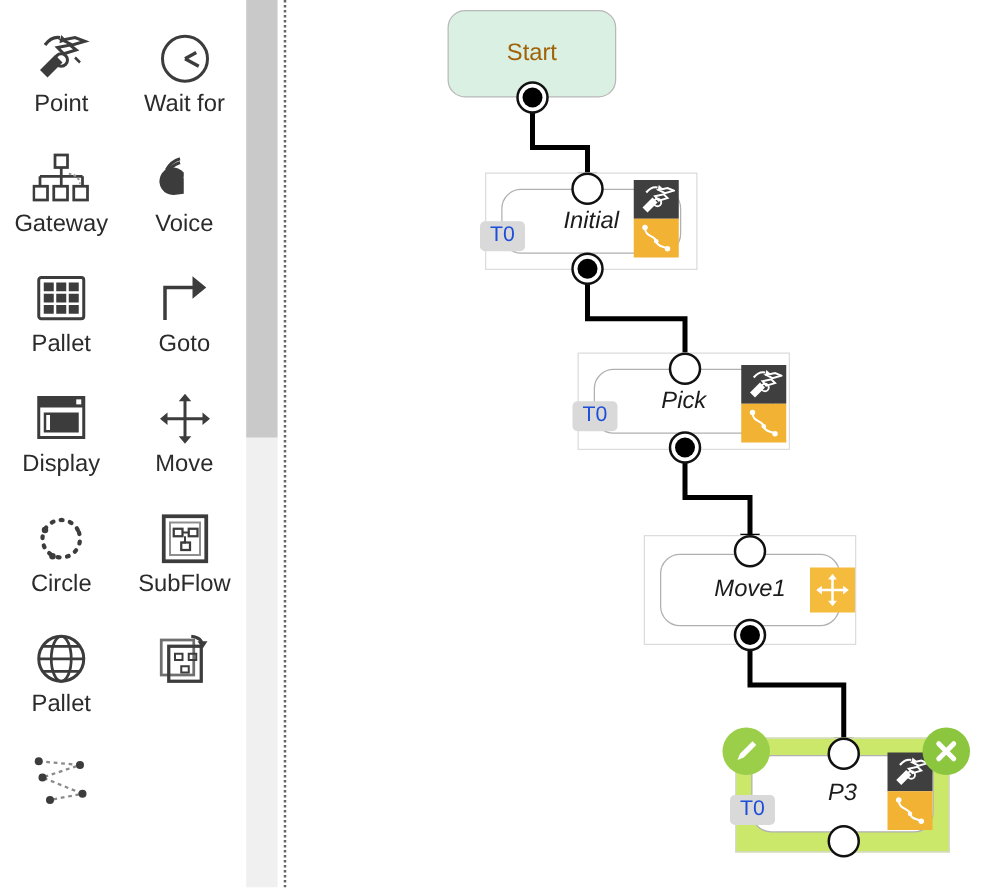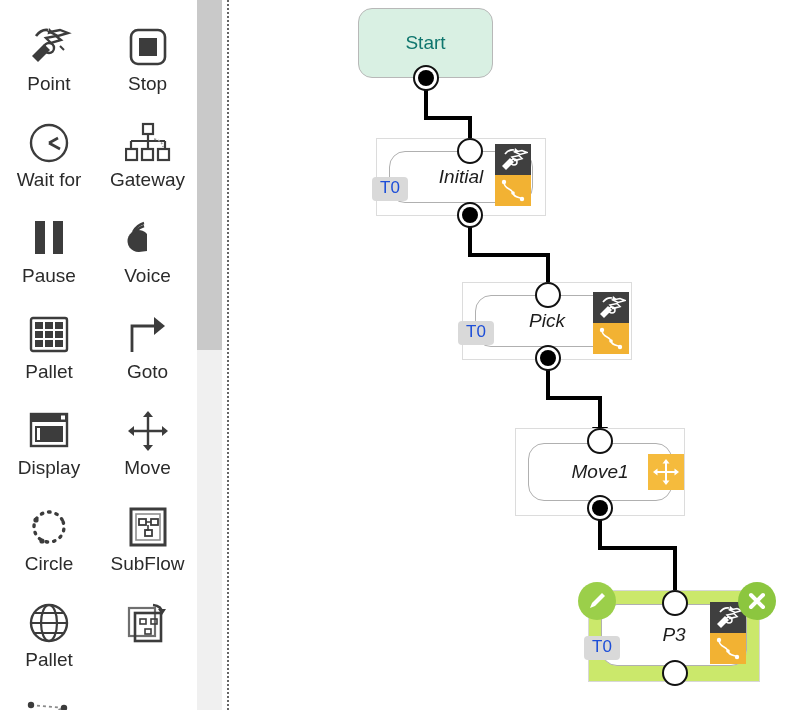--- a/index.html
+++ b/index.html
@@ -101,21 +101,21 @@
     border: 1px solid #b8b8b8;
     border-radius: 14px;
     box-sizing: border-box;
     display: flex;
     align-items: center;
     justify-content: center;
     cursor: pointer;
   }
   .start-label {
     font-size: 19px;
-    color: #0f766e;
+    color: #a16207;
   }
 
   
   .task-node {
     position: absolute;
     box-sizing: border-box;
   }
   .task-frame {
     position: absolute;
     left: 0; top: 0; right: 0; bottom: 0;
@@ -217,29 +217,20 @@
           <path d="M24 6 l10 -2 8 3 -10 3 z" fill="none" stroke="#3c3c3c" stroke-width="2.4"></path>
           <path d="M20 12 l10 -2 5 4 -10 3 z" fill="none" stroke="#3c3c3c" stroke-width="2.4"></path>
           <circle cx="23" cy="22" r="5" fill="none" stroke="#3c3c3c" stroke-width="2.4"></circle>
           <path d="M6 30 l12 -12 6 6 -12 12 z" fill="#3c3c3c"></path>
           <path d="M34 20 l4 4" stroke="#3c3c3c" stroke-width="2" fill="none"></path>
         </svg>
       </span>
       <span class="pal-label">Point</span>
     </div>
 
-    <div class="pal-item">
-      <span class="pal-icon">
-        <svg width="44" height="42" viewBox="0 0 44 42">
-          <rect x="5" y="4" width="34" height="34" rx="7" fill="none" stroke="#3c3c3c" stroke-width="2.6"></rect>
-          <rect x="13" y="12" width="18" height="18" fill="#3c3c3c"></rect>
-        </svg>
-      </span>
-      <span class="pal-label">Stop</span>
-    </div>
 
     <div class="pal-item">
       <span class="pal-icon">
         <svg width="44" height="44" viewBox="0 0 44 44">
           <circle cx="22" cy="22" r="18" fill="none" stroke="#3c3c3c" stroke-width="2.4"></circle>
           <path d="M22 22 l11 6" stroke="#3c3c3c" stroke-width="2.6" fill="none"></path>
           <path d="M22 22 l9 -5" stroke="#3c3c3c" stroke-width="2.6" fill="none"></path>
         </svg>
       </span>
       <span class="pal-label">Wait for</span>
@@ -253,29 +244,20 @@
           <rect x="1" y="27" width="11" height="11" fill="none" stroke="#3c3c3c" stroke-width="2.2"></rect>
           <rect x="17" y="27" width="11" height="11" fill="none" stroke="#3c3c3c" stroke-width="2.2"></rect>
           <rect x="33" y="27" width="11" height="11" fill="none" stroke="#3c3c3c" stroke-width="2.2"></rect>
           <path d="M29 17 q8 1 9 8" stroke="#9b9b9b" stroke-width="1.6" fill="none" stroke-dasharray="2 2"></path>
         </svg>
       </span>
       <span class="pal-label">Gateway</span>
     </div>
 
 
-    <div class="pal-item">
-      <span class="pal-icon">
-        <svg width="42" height="42" viewBox="0 0 42 42">
-          <rect x="7" y="3" width="10" height="33" fill="#3c3c3c"></rect>
-          <rect x="25" y="3" width="10" height="33" fill="#3c3c3c"></rect>
-        </svg>
-      </span>
-      <span class="pal-label">Pause</span>
-    </div>
 
     <div class="pal-item">
       <span class="pal-icon">
         <svg width="46" height="42" viewBox="0 0 46 42">
           <path d="M22 16 a11 11 0 1 0 -8 18 l8 -1 z" fill="#3c3c3c"></path>
           <circle cx="25" cy="20" r="3" fill="#ffffff"></circle>
           <path d="M8 14 q4 -7 11 -9" fill="none" stroke="#3c3c3c" stroke-width="2.4"></path>
           <path d="M6 20 q4 -9 13 -12" fill="none" stroke="#3c3c3c" stroke-width="2.4"></path>
         </svg>
       </span>
@@ -423,21 +405,21 @@
 
     <path d="M370 508 V548 H445 V590" fill="none" stroke="#000" stroke-width="4"></path>
     <path d="M445 604 l-8 -14 h16 z" fill="#000"></path>
   </svg>
 
   <div class="start-node" style="left:128px; top:8px; width:135px; height:70px;">
     <span class="start-label">Start</span>
   </div>
   <div class="port filled" style="left:183px; top:65px;"></div>
 
-  <div class="task-node" style="left:146px; top:138px; width:170px; height:78px;">
+  <div class="task-node" style="left:158px; top:138px; width:170px; height:78px;">
     <div class="task-frame"></div>
     <div class="task-inner" style="left:13px; top:13px; width:144px; height:52px;">
       <span class="task-label">Initial</span>
     </div>
     <span class="t-badge" style="left:-4px; top:39px;">T0</span>
     <div class="icon-stack" style="left:119px; top:6px;">
       <span class="ic dark">
         <svg width="30" height="25" viewBox="0 0 30 25">
           <path d="M7 7 q4 -5 9 -4" fill="none" stroke="#fff" stroke-width="1.7"></path>
           <path d="M17 1 l-1 4.5 4.5 -1.5 z" fill="#fff"></path>

